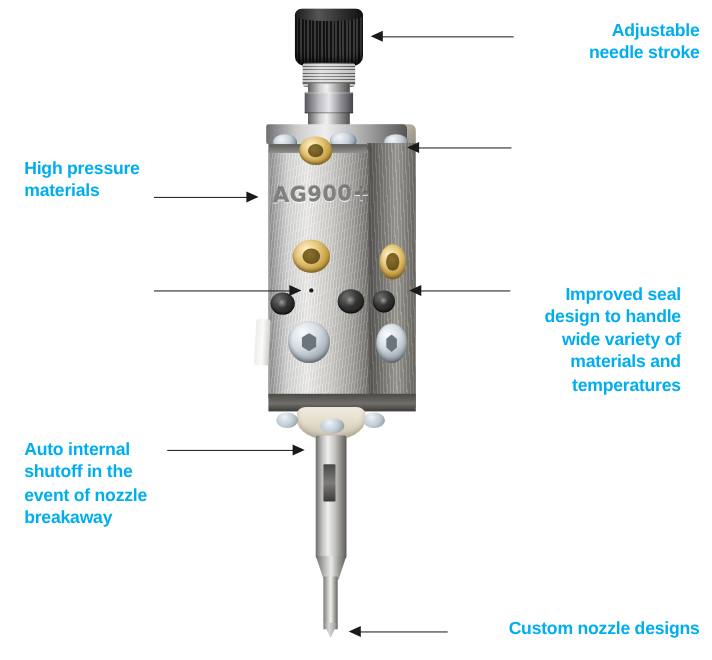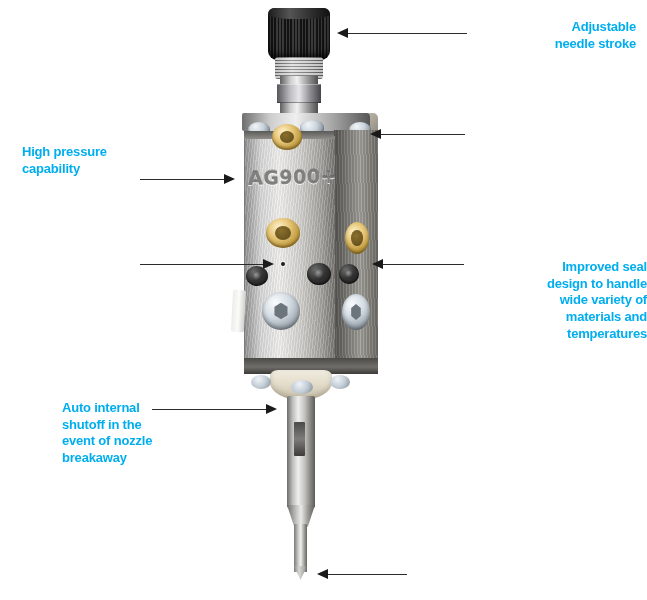--- a/index.html
+++ b/index.html
@@ -18,21 +18,21 @@
     width: 647px;
     height: 600px;
     background: #ffffff;
   }
 
   
   .callout {
     position: absolute;
     color: #00AEEF;
     font-weight: bold;
-    font-size: 13px;
+    font-size: 16px;
     line-height: 1.28;
     letter-spacing: -0.2px;
     white-space: pre-line;
   }
   .callout.left  { text-align: left; }
   .callout.right { text-align: right; }
 
   
   .leader {
     position: absolute;
@@ -373,29 +373,30 @@
 
   <div class="leader to-right" style="left:152px; top:404px; width:125px;">
     <span class="shaft"></span>
     <span class="head"></span>
   </div>
 
   <div class="callout right" style="right:11px; top:19px; width:230px;">Adjustable
 needle stroke</div>
 
 
-  <div class="callout right" style="right:0; top:259px; width:240px;">Improved seal
+  <div class="callout right" style="right:28px; top:259px; width:240px;">Improved seal
 design to handle
 wide variety of
 materials and
 temperatures</div>
 
+  <div class="callout right" style="right:11px; top:562px; width:280px;">Custom nozzle designs</div>
 
   <div class="callout left" style="left:22px; top:144px; width:180px;">High pressure
-capability</div>
-
-
-  <div class="callout left" style="left:22px; top:400px; width:180px;margin-left:40px;">Auto internal
+materials</div>
+
+
+  <div class="callout left" style="left:22px; top:400px; width:180px;">Auto internal
 shutoff in the
 event of nozzle
 breakaway</div>
 
 </div>
 
 </body></html>

